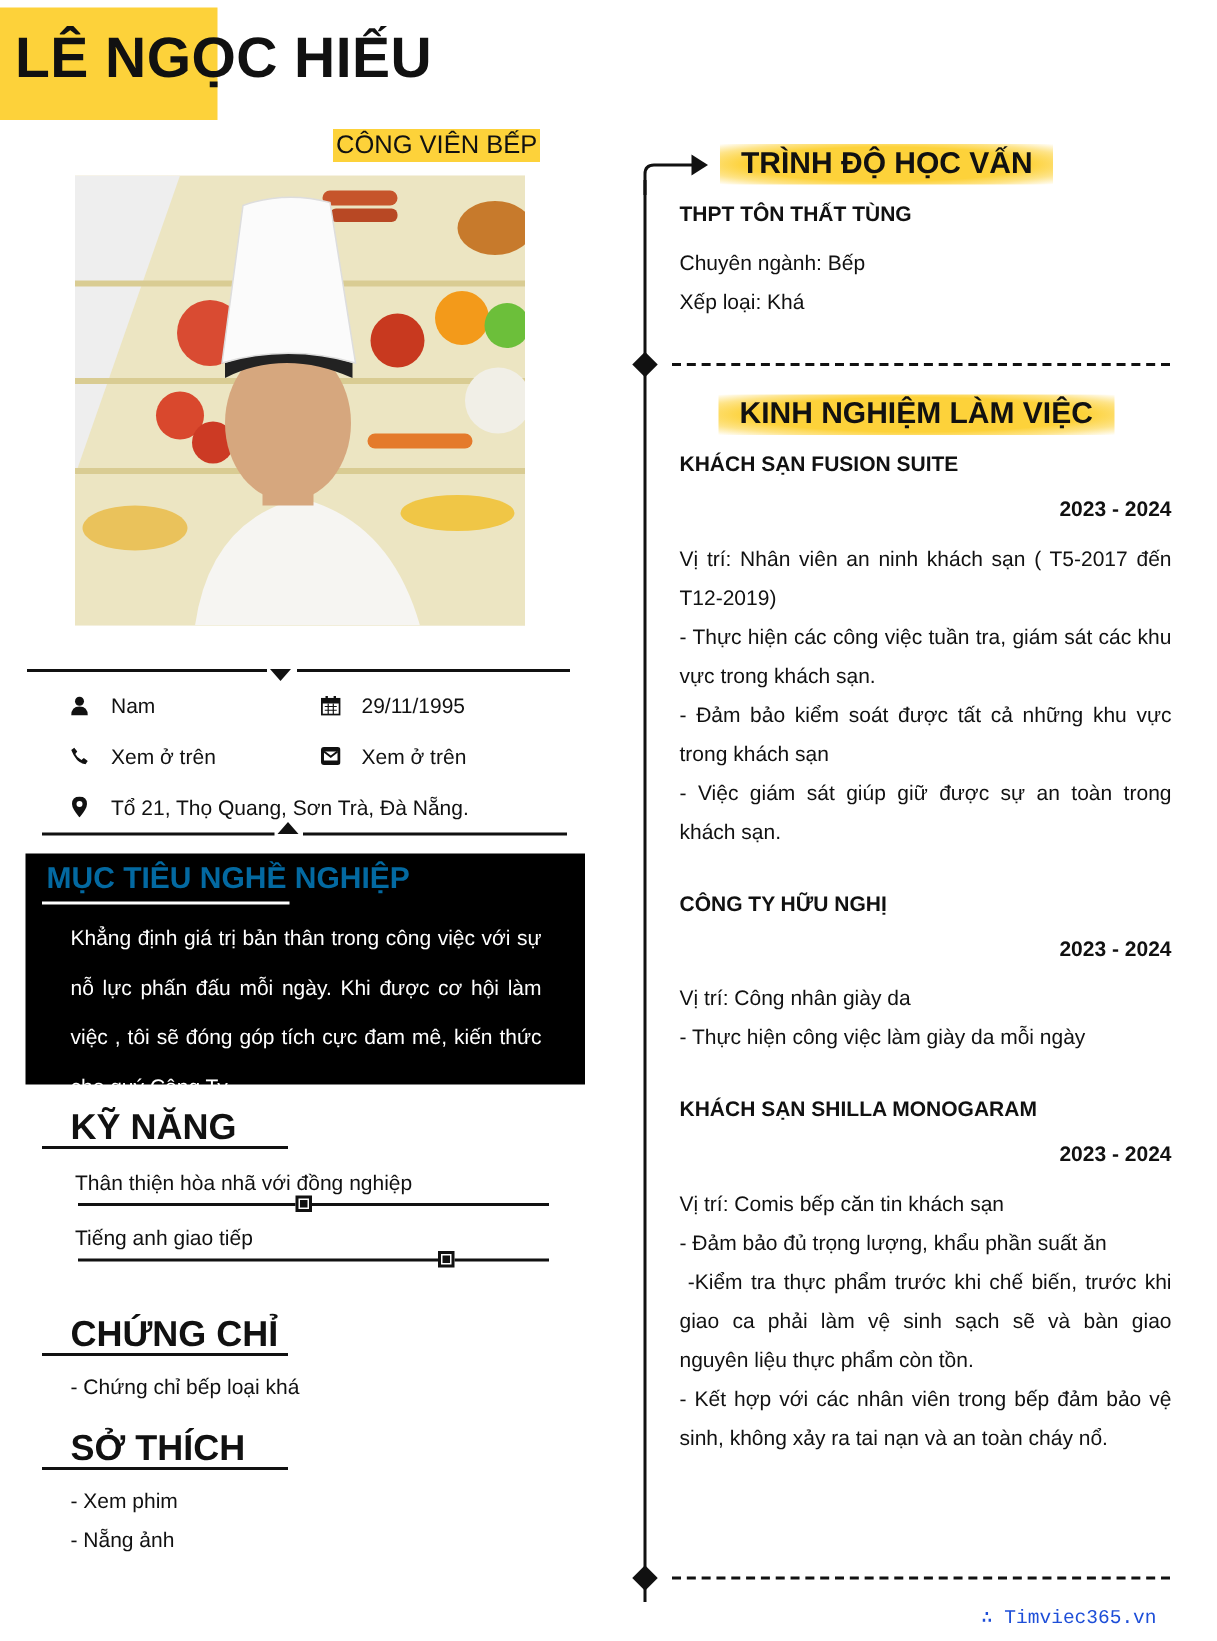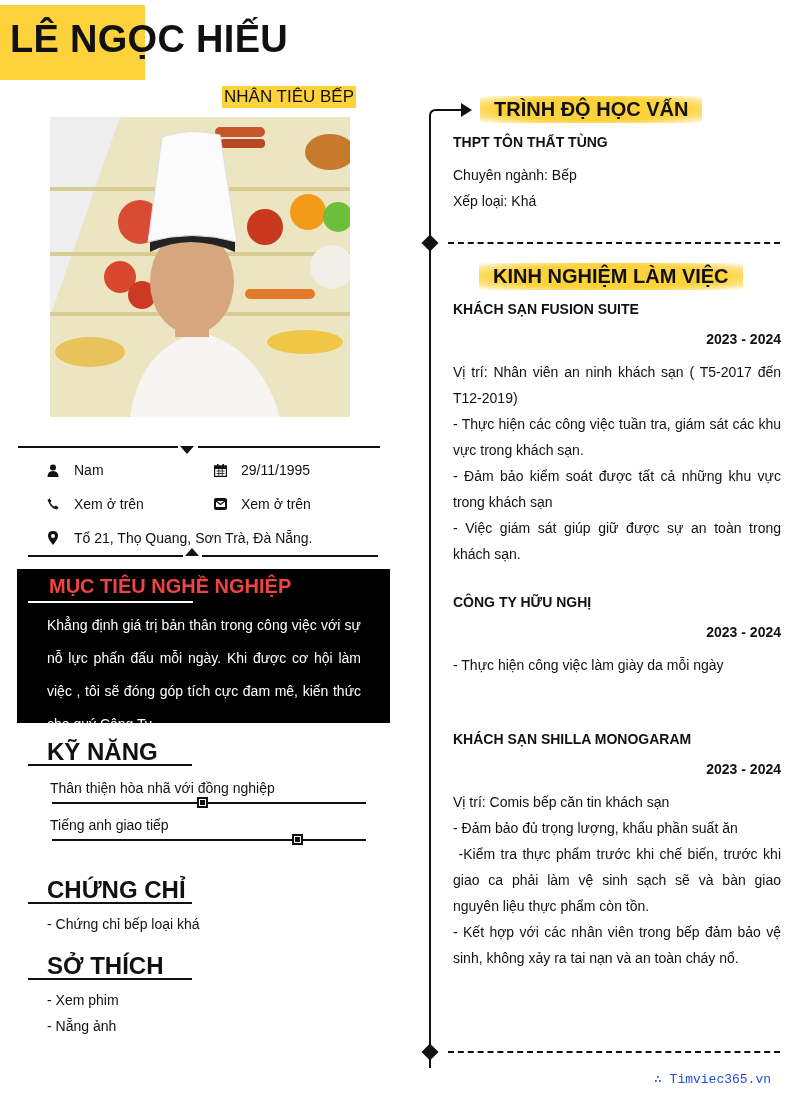--- a/index.html
+++ b/index.html
@@ -22,21 +22,21 @@
   .hline { background: #111; height: 2px; }
   .tri-down { width: 0; height: 0; border-left: 7px solid transparent; border-right: 7px solid transparent; border-top: 8px solid #111; }
   .tri-up { width: 0; height: 0; border-left: 7px solid transparent; border-right: 7px solid transparent; border-bottom: 8px solid #111; }
 
   .info-item { font-size: 14px; white-space: nowrap; display: flex; align-items: center; }
   .info-icon { width: 14px; height: 14px; display: inline-flex; align-items: center; justify-content: center; margin-right: 14px; }
 
   
   .objective { left: 17px; top: 569px; width: 373px; height: 154px; background: #000; color: #fff; }
   .sec-title { font-size: 20px; font-weight: bold; white-space: nowrap; }
-  .objective .sec-title { position: absolute; left: 32px; top: 6px; color: #ef4444; }
+  .objective .sec-title { position: absolute; left: 14px; top: 6px; color: #0369a1; }
   .objective .underline { position: absolute; left: 11px; top: 32px; width: 165px; height: 2px; background: #fff; }
   .objective .body { position: absolute; left: 30px; top: 40px; width: 314px; font-size: 14px; line-height: 33px; text-align: justify; }
 
   .left-title { left: 47px; font-size: 24px; font-weight: bold; }
   .left-ul { left: 28px; width: 164px; height: 2px; background: #111; }
 
   .skill-label { left: 50px; font-size: 14px; white-space: nowrap; }
   .skill-track { left: 52px; width: 314px; height: 2px; background: #111; }
   .skill-knob { width: 11px; height: 11px; border: 2px solid #111; background: #fff; }
   .skill-knob::after { content: ""; position: absolute; left: 1px; top: 1px; width: 5px; height: 5px; background: #111; }
@@ -56,21 +56,21 @@
   .r-text { left: 453px; width: 328px; font-size: 14px; line-height: 26px; text-align: justify; }
   .r-line { left: 453px; font-size: 14px; white-space: nowrap; }
 
   .watermark { right: 40px; top: 1071px; font-family: "Liberation Mono", "DejaVu Sans Mono", monospace; font-size: 13px; color: #1d4ed8; white-space: nowrap; }
 </style>
 </head>
 <body>
 
 <div class="abs name-bg"></div>
 <div class="abs name">LÊ NGỌC HIẾU</div>
-<div class="abs job-title">NHÂN TIÊU BẾP</div>
+<div class="abs job-title">CÔNG VIÊN BẾP</div>
 
 <div class="abs photo">
   <svg viewBox="0 0 300 300" xmlns="http://www.w3.org/2000/svg">
     <rect width="300" height="300" fill="#ece5c2"></rect>
     <polygon points="0,0 70,0 0,200" fill="#eeeeee"></polygon>
     <rect x="0" y="70" width="300" height="4" fill="#d9cc93"></rect>
     <rect x="0" y="135" width="300" height="4" fill="#d9cc93"></rect>
     <rect x="0" y="195" width="300" height="4" fill="#d9cc93"></rect>
     <circle cx="90" cy="105" r="22" fill="#d94b32"></circle>
     <circle cx="215" cy="110" r="18" fill="#c8391f"></circle>
@@ -201,20 +201,21 @@
 <div class="abs r-text" style="top:359px;">
   <div>Vị trí: Nhân viên an ninh khách sạn ( T5-2017 đến T12-2019)</div>
   <div>- Thực hiện các công việc tuần tra, giám sát các khu vực trong khách sạn.</div>
   <div>- Đảm bảo kiểm soát được tất cả những khu vực trong khách sạn</div>
   <div>- Việc giám sát giúp giữ được sự an toàn trong khách sạn.</div>
 </div>
 
 <div class="abs r-bold" style="top:594px;">CÔNG TY HỮU NGHỊ</div>
 <div class="abs r-date" style="top:624px;">2023 - 2024</div>
 <div class="abs r-text" style="top:652px;">
+  <div>Vị trí: Công nhân giày da</div>
   <div>- Thực hiện công việc làm giày da mỗi ngày</div>
 </div>
 
 <div class="abs r-bold" style="top:731px;">KHÁCH SẠN SHILLA MONOGARAM</div>
 <div class="abs r-date" style="top:761px;">2023 - 2024</div>
 <div class="abs r-text" style="top:789px;">
   <div>Vị trí: Comis bếp căn tin khách sạn</div>
   <div>- Đảm bảo đủ trọng lượng, khẩu phần suất ăn</div>
   <div style="white-space:pre-wrap;"> -Kiểm tra thực phẩm trước khi chế biến, trước khi giao ca phải làm vệ sinh sạch sẽ và bàn giao nguyên liệu thực phẩm còn tồn.</div>
   <div>- Kết hợp với các nhân viên trong bếp đảm bảo vệ sinh, không xảy ra tai nạn và an toàn cháy nổ.</div>

